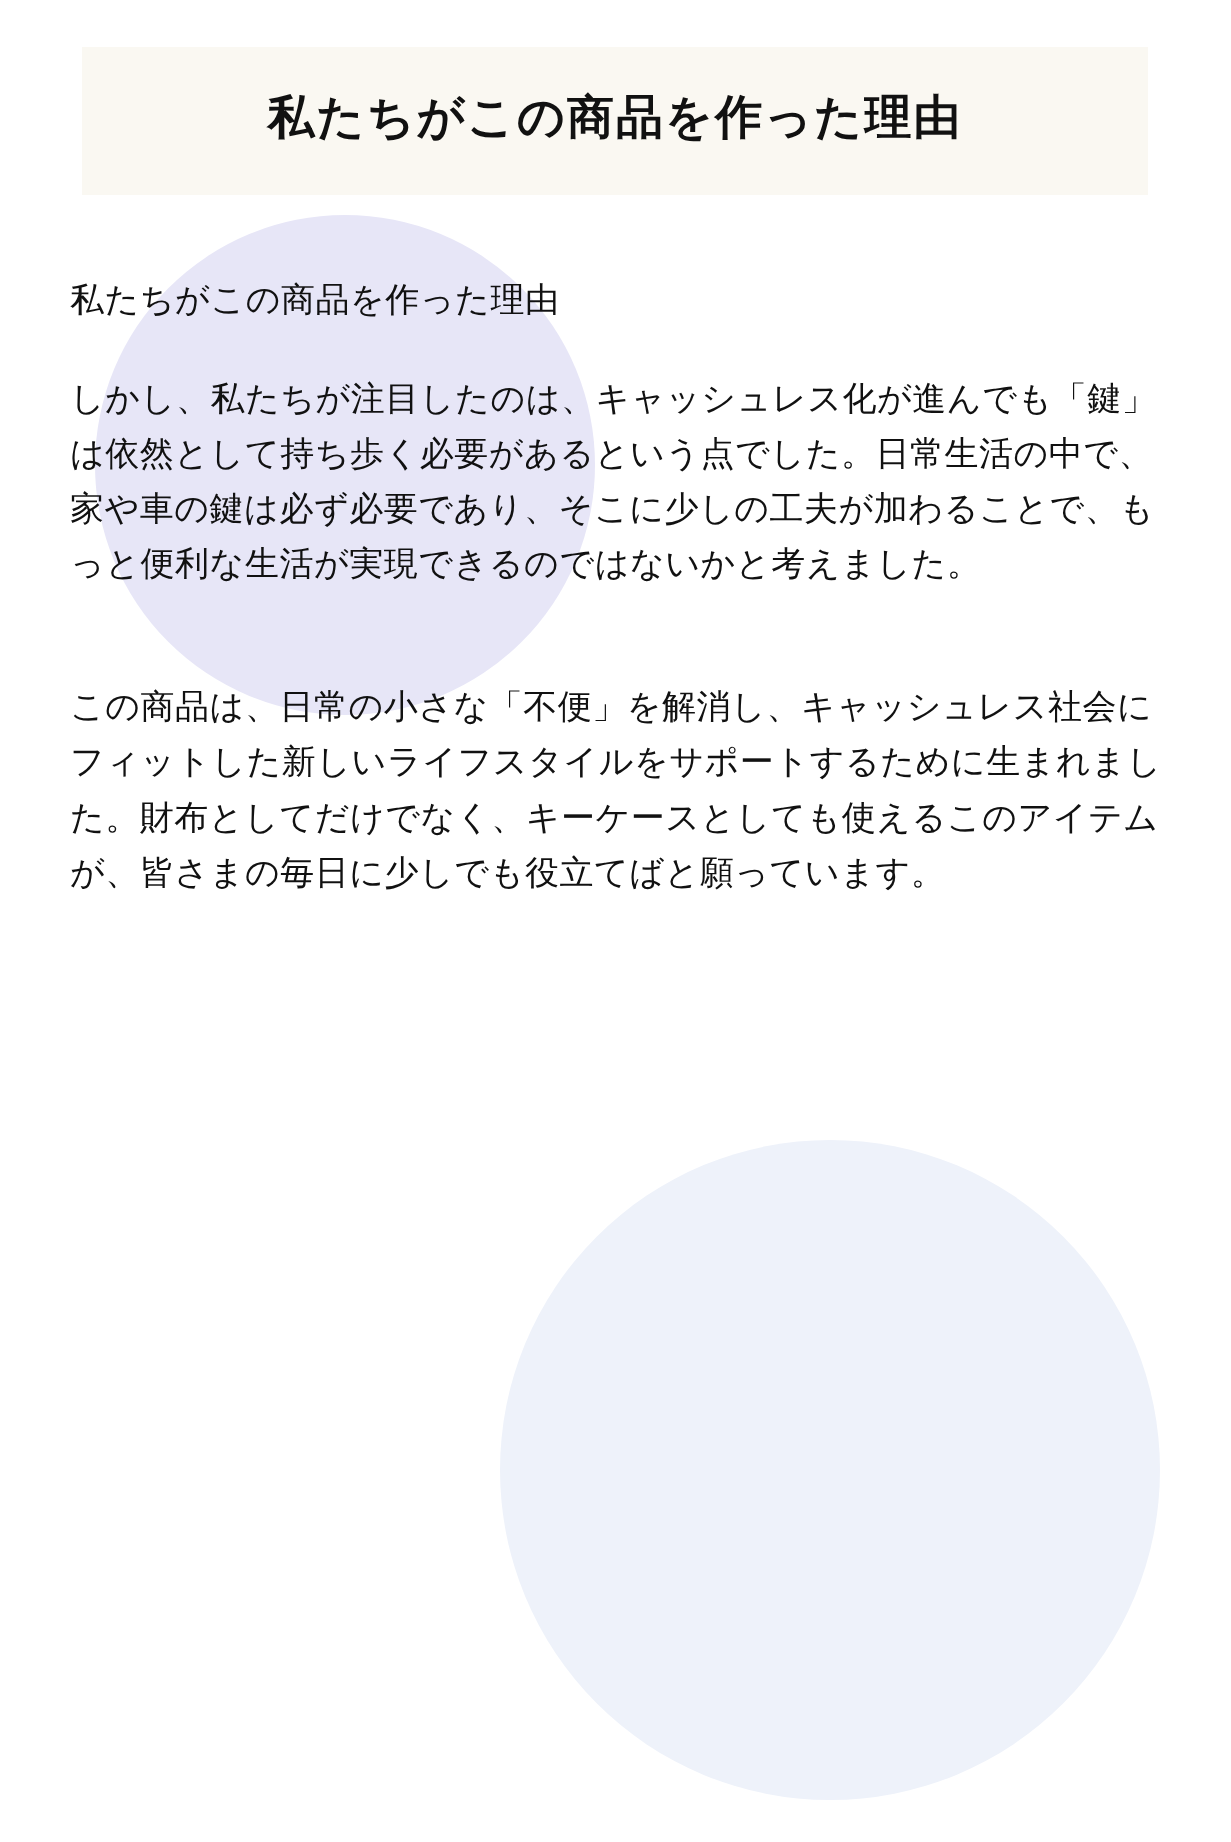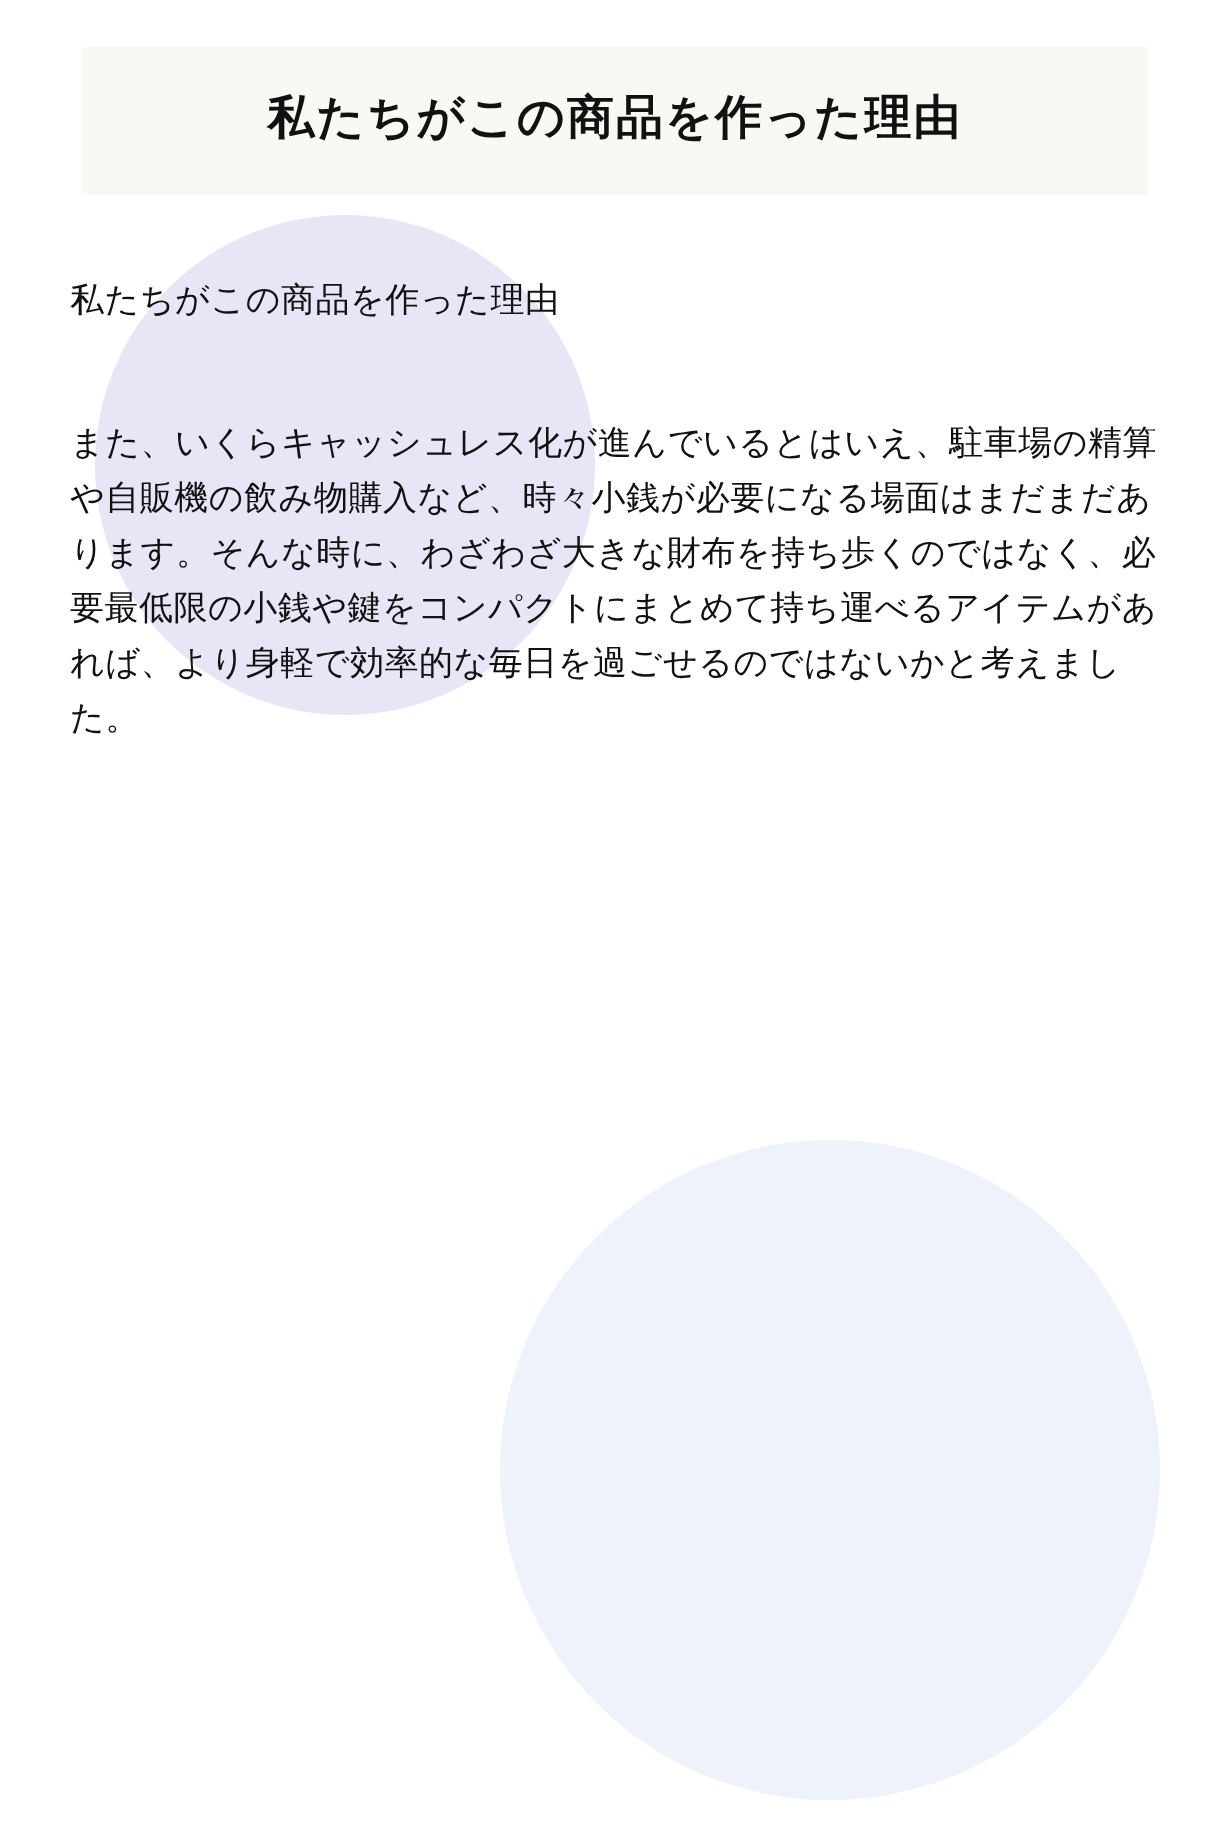--- a/index.html
+++ b/index.html
@@ -95,18 +95,19 @@
 
 <div class="page">
 
   <div class="title-banner">
     <h1>私たちがこの商品を作った理由</h1>
   </div>
 
   <div class="body-copy">
     <p class="lead-line">私たちがこの商品を作った理由</p>
     <div class="para-gap"></div>
+    <p>しかし、私たちが注目したのは、キャッシュレス化が進んでも「鍵」は依然として持ち歩く必要があるという点でした。日常生活の中で、家や車の鍵は必ず必要であり、そこに少しの工夫が加わることで、もっと便利な生活が実現できるのではないかと考えました。</p>
     <div class="para-gap"></div>
-    <p>また、いくらキャッシュレス化が進んでいるとはいえ、駐車場の精算や自販機の飲み物購入など、時々小銭が必要になる場面はまだまだあります。そんな時に、わざわざ大きな財布を持ち歩くのではなく、必要最低限の小銭や鍵をコンパクトにまとめて持ち運べるアイテムがあれば、より身軽で効率的な毎日を過ごせるのではないかと考えました。</p>
     <div class="para-gap"></div>
+    <p>この商品は、日常の小さな「不便」を解消し、キャッシュレス社会にフィットした新しいライフスタイルをサポートするために生まれました。財布としてだけでなく、キーケースとしても使えるこのアイテムが、皆さまの毎日に少しでも役立てばと願っています。</p>
   </div>
 
 </div>
 
 </body></html>

